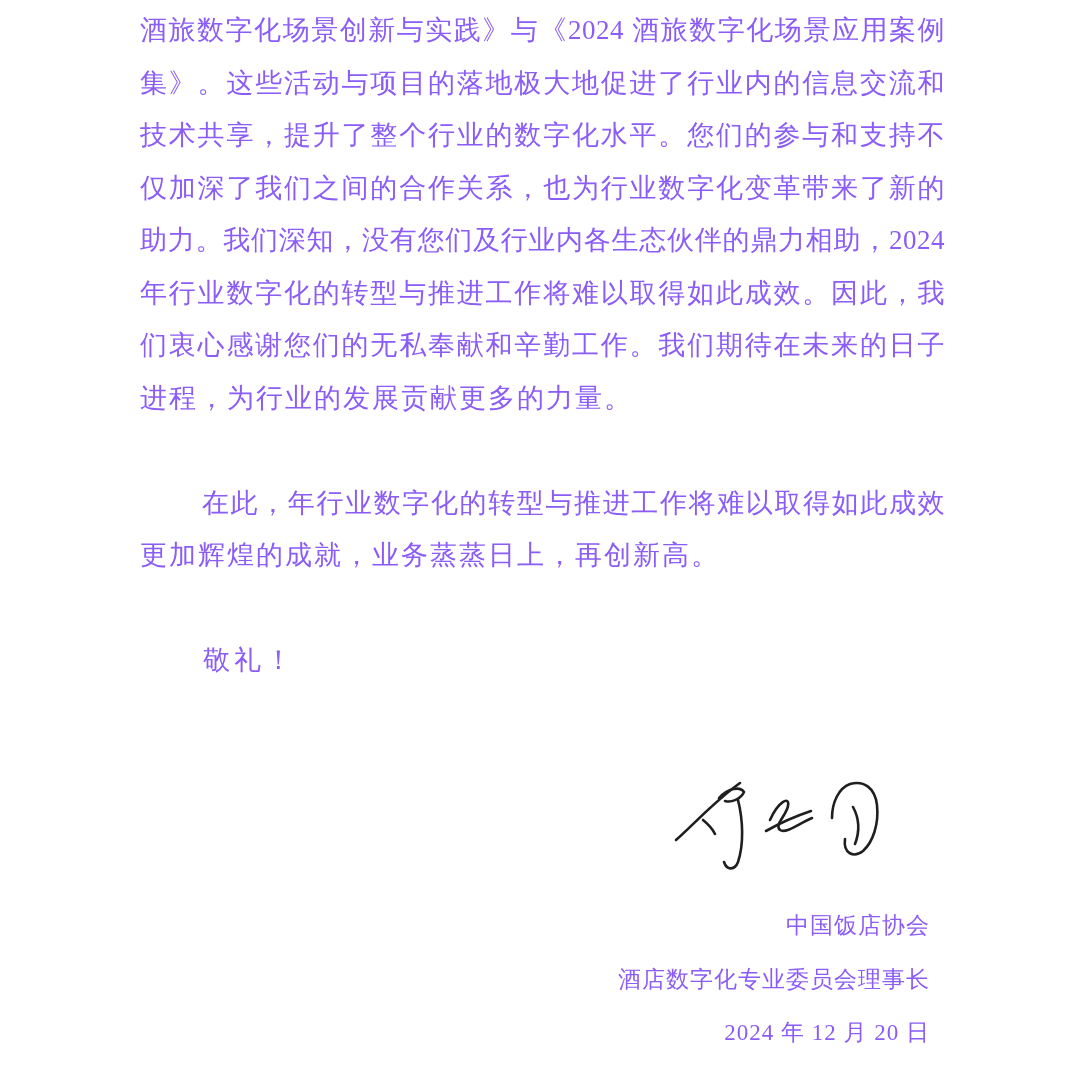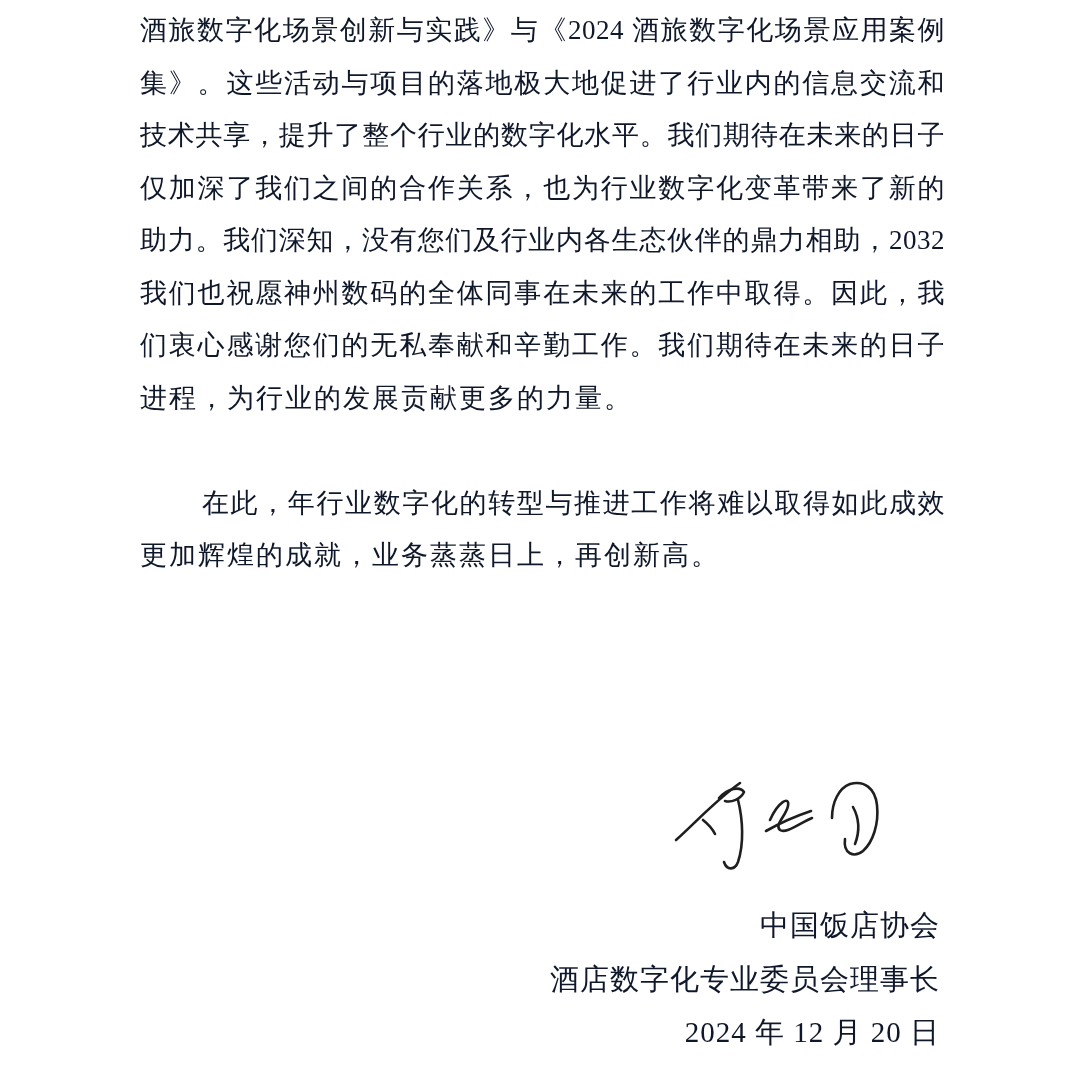--- a/index.html
+++ b/index.html
@@ -4,21 +4,21 @@
 <style>
   * { margin: 0; padding: 0; box-sizing: border-box; }
   html, body { background: #ffffff; }
   .page {
     position: relative;
     width: 1080px;
     height: 1060px;
     background: #ffffff;
     overflow: hidden;
     font-family: "Liberation Serif", "DejaVu Serif", serif;
-    color: #0f172a;
+    color: #8b5cf6;
   }
   .content {
     position: absolute;
     left: 140px;
     top: 4px;
     width: 805px;
   }
   .line {
     font-size: 27px;
     line-height: 52.5px;
@@ -44,51 +44,52 @@
   .signature-svg {
     position: absolute;
     left: 672px;
     top: 778px;
     width: 224px;
     height: 100px;
   }
   .sig-block {
     position: absolute;
     top: 899px;
-    right: 140px;
+    right: 150px;
     text-align: right;
-    font-size: 29px;
+    font-size: 23px;
     line-height: 53.5px;
     letter-spacing: 1px;
     white-space: nowrap;
   }
 </style>
 </head>
 <body>
 
 <div class="page">
 
   <div class="content">
 
     <div class="line jline">酒旅数字化场景创新与实践》与《2024 酒旅数字化场景应用案例</div>
     <div class="line jline">集》。这些活动与项目的落地极大地促进了行业内的信息交流和</div>
-    <div class="line jline">技术共享，提升了整个行业的数字化水平。我们期待在未来的日子</div>
+    <div class="line jline">技术共享，提升了整个行业的数字化水平。您们的参与和支持不</div>
     <div class="line jline">仅加深了我们之间的合作关系，也为行业数字化变革带来了新的</div>
-    <div class="line jline">助力。我们深知，没有您们及行业内各生态伙伴的鼎力相助，2032</div>
-    <div class="line jline">我们也祝愿神州数码的全体同事在未来的工作中取得。因此，我</div>
+    <div class="line jline">助力。我们深知，没有您们及行业内各生态伙伴的鼎力相助，2024</div>
+    <div class="line jline">年行业数字化的转型与推进工作将难以取得如此成效。因此，我</div>
     <div class="line jline">们衷心感谢您们的无私奉献和辛勤工作。我们期待在未来的日子</div>
     <div class="line lastline">进程，为行业的发展贡献更多的力量。</div>
 
     <div class="blankline"></div>
 
     <div class="line jline indent2">在此，年行业数字化的转型与推进工作将难以取得如此成效</div>
     <div class="line lastline">更加辉煌的成就，业务蒸蒸日上，再创新高。</div>
 
     <div class="blankline"></div>
 
+    <div class="line jingli">敬礼！</div>
   </div>
 
   <svg class="signature-svg" viewBox="0 0 224 100" fill="none" stroke="#1f1f1f" stroke-width="2.6" stroke-linecap="round" stroke-linejoin="round">
 
     <path d="M4,62 C22,46 44,22 68,5"></path>
 
     <path d="M31,42 C36,46 41,52 43,56"></path>
 
     <path d="M47,20 C56,10 68,8 72,14 C69,21 59,25 53,23"></path>
 

